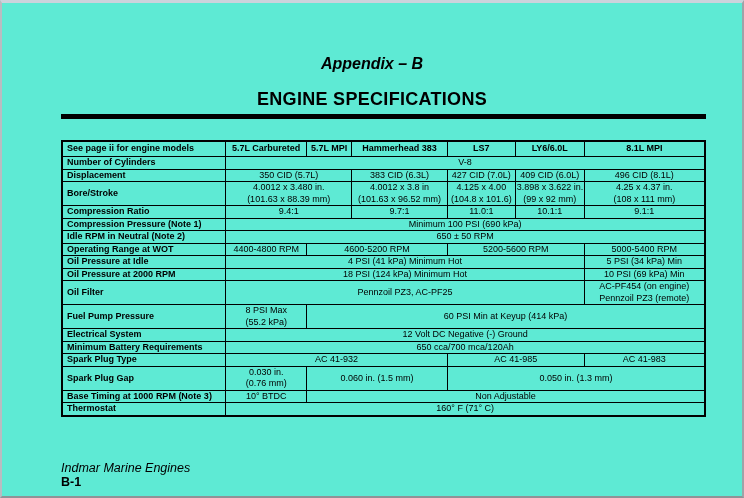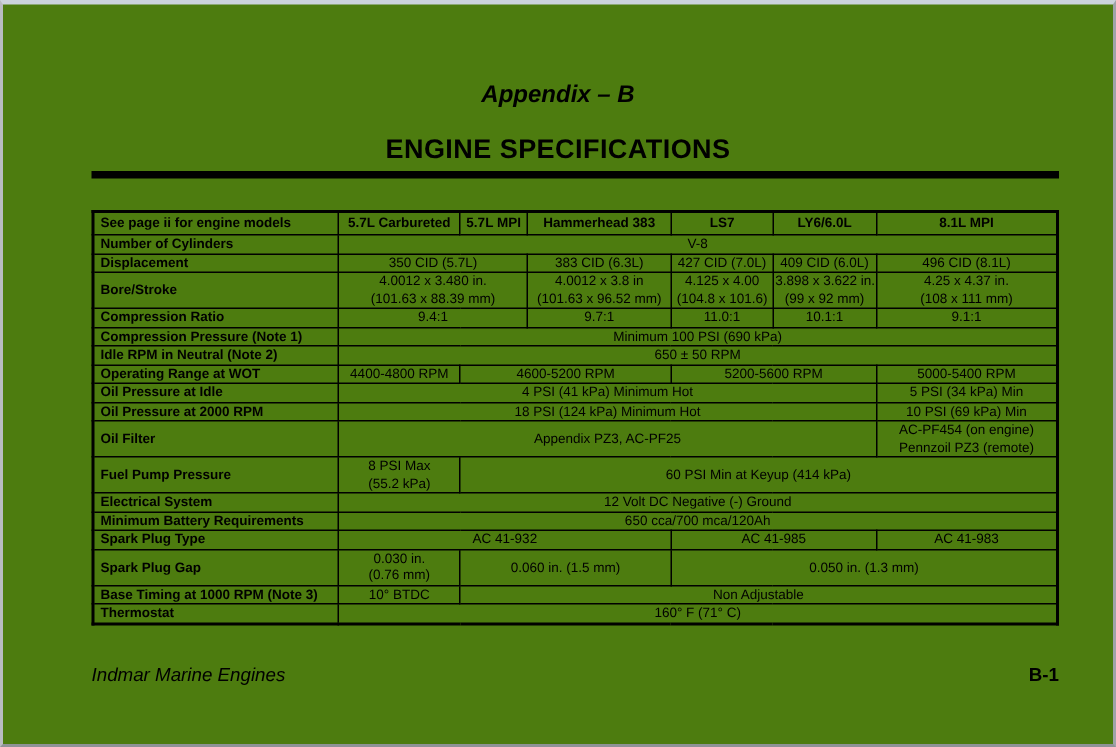--- a/index.html
+++ b/index.html
@@ -5,21 +5,21 @@
   html, body {
     margin: 0;
     padding: 0;
     background: #ffffff;
   }
   .page {
     position: relative;
     width: 744px;
     height: 498px;
     box-sizing: border-box;
-    background: #4d7c0f;
+    background: #5eead4;
     border-top: 3px solid #ccd3dc;
     border-left: 2px solid #b9bcc1;
     border-right: 2px solid #9fa3a8;
     border-bottom: 2px solid #8f9397;
     font-family: "Liberation Sans", sans-serif;
     color: #000;
     overflow: hidden;
   }
   .title-block {
     position: absolute;
@@ -78,26 +78,27 @@
     text-align: left;
     padding-left: 4px;
     font-weight: bold;
   }
   .spec-table thead .label-cell {
     font-weight: bold;
   }
   .footer {
     position: absolute;
     left: 59px;
-    top: 440px;
+    top: 458px;
     width: 645px;
     display: flex;
     justify-content: space-between;
     align-items: baseline;
     font-size: 12.5px;
+    flex-direction: column;
   }
   .footer-left { font-style: italic; }
   .footer-right { font-weight: bold; }
 </style>
 </head>
 <body>
 
 <div class="page">
 
   <div class="title-block">
@@ -182,21 +183,21 @@
           <td class="value-cell" colspan="5">4 PSI (41 kPa) Minimum Hot</td>
           <td class="value-cell" colspan="1">5 PSI (34 kPa) Min</td>
         </tr>
         <tr>
           <td class="label-cell">Oil Pressure at 2000 RPM</td>
           <td class="value-cell" colspan="5">18 PSI (124 kPa) Minimum Hot</td>
           <td class="value-cell" colspan="1">10 PSI (69 kPa) Min</td>
         </tr>
         <tr>
           <td class="label-cell">Oil Filter</td>
-          <td class="value-cell" colspan="5">Appendix PZ3, AC-PF25</td>
+          <td class="value-cell" colspan="5">Pennzoil PZ3, AC-PF25</td>
           <td class="value-cell" colspan="1">AC-PF454 (on engine)
 Pennzoil PZ3 (remote)</td>
         </tr>
         <tr>
           <td class="label-cell">Fuel Pump Pressure</td>
           <td class="value-cell" colspan="1">8 PSI Max
 (55.2 kPa)</td>
           <td class="value-cell" colspan="5">60 PSI Min at Keyup (414 kPa)</td>
         </tr>
         <tr>

